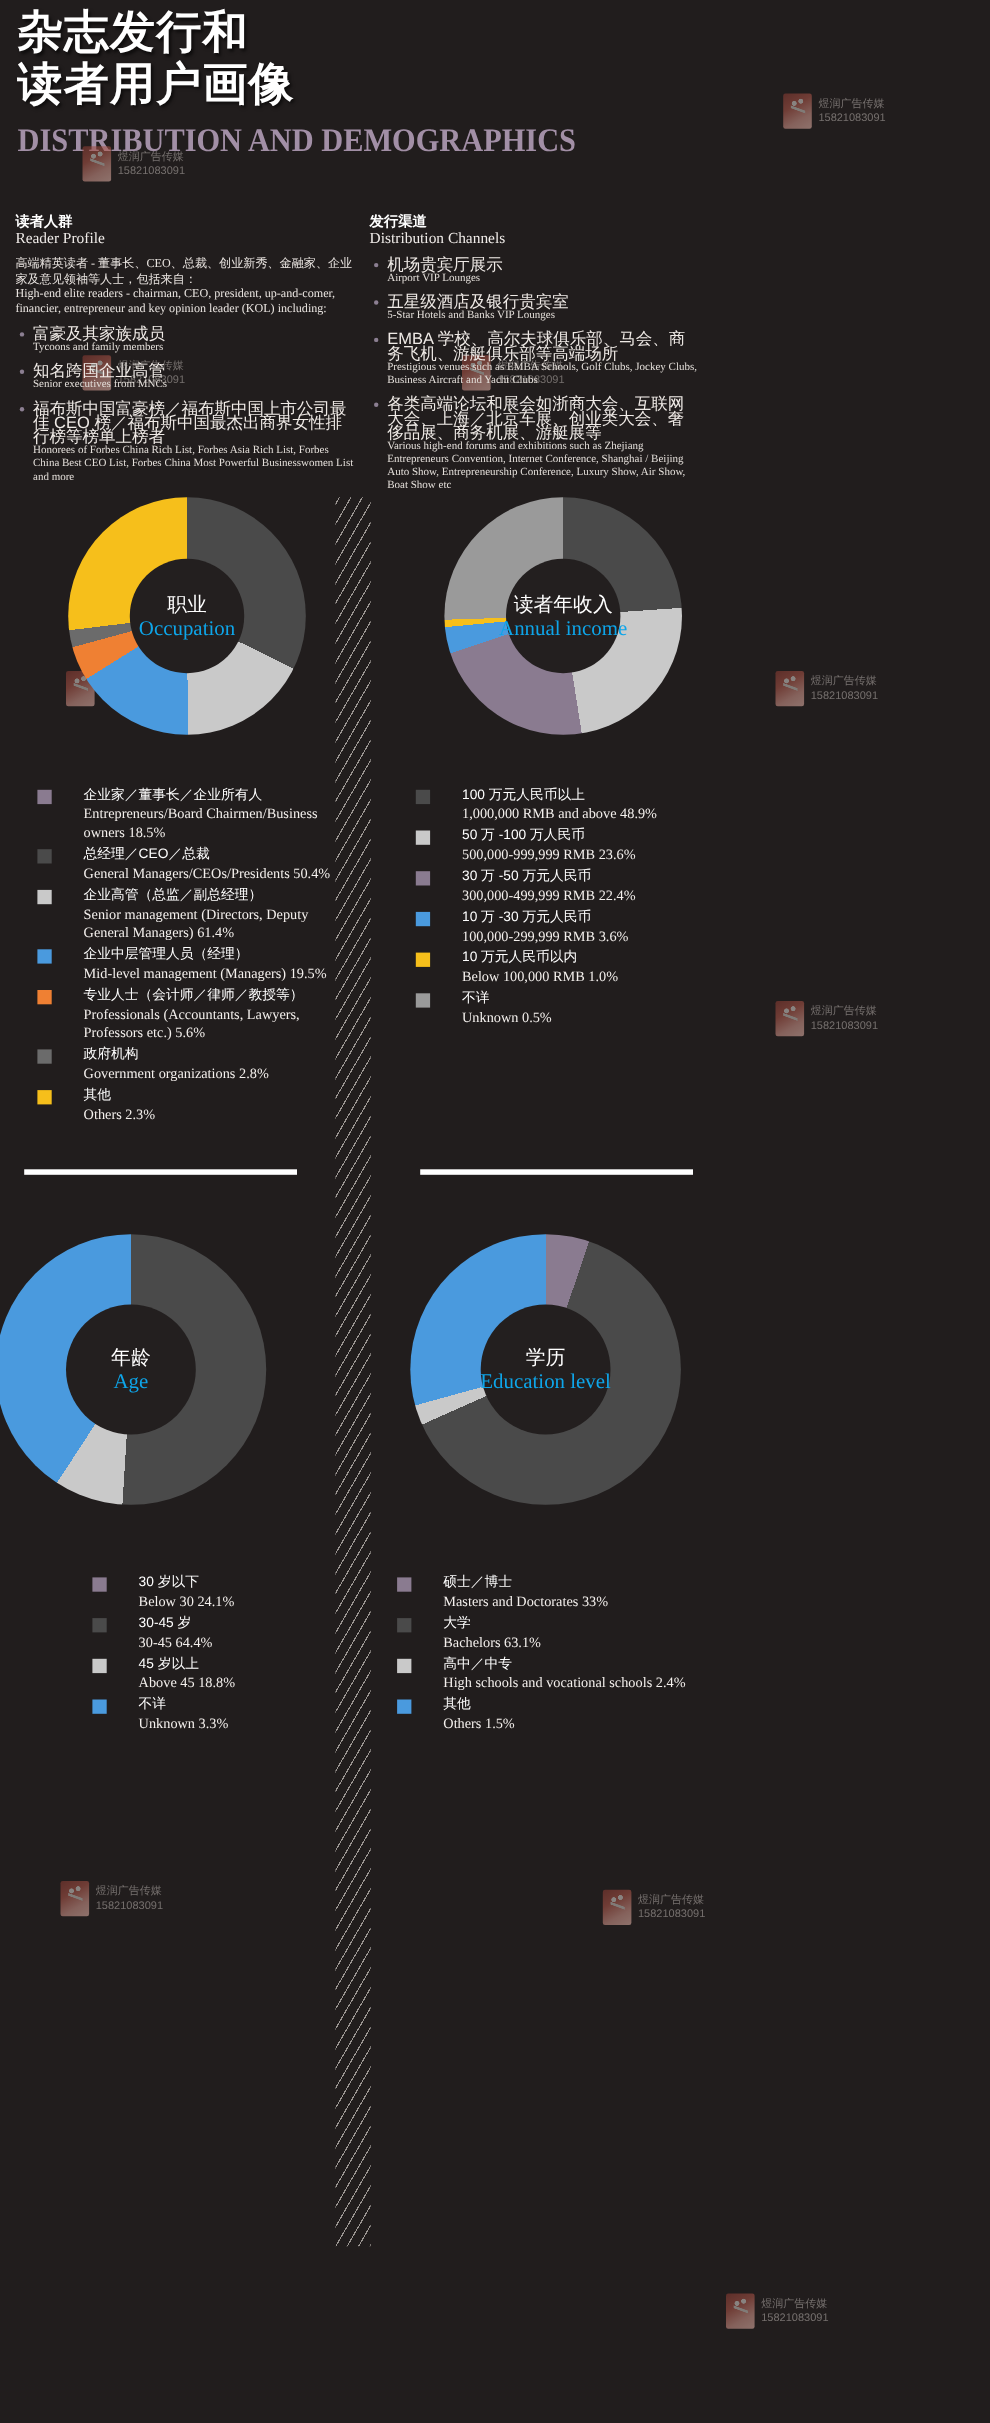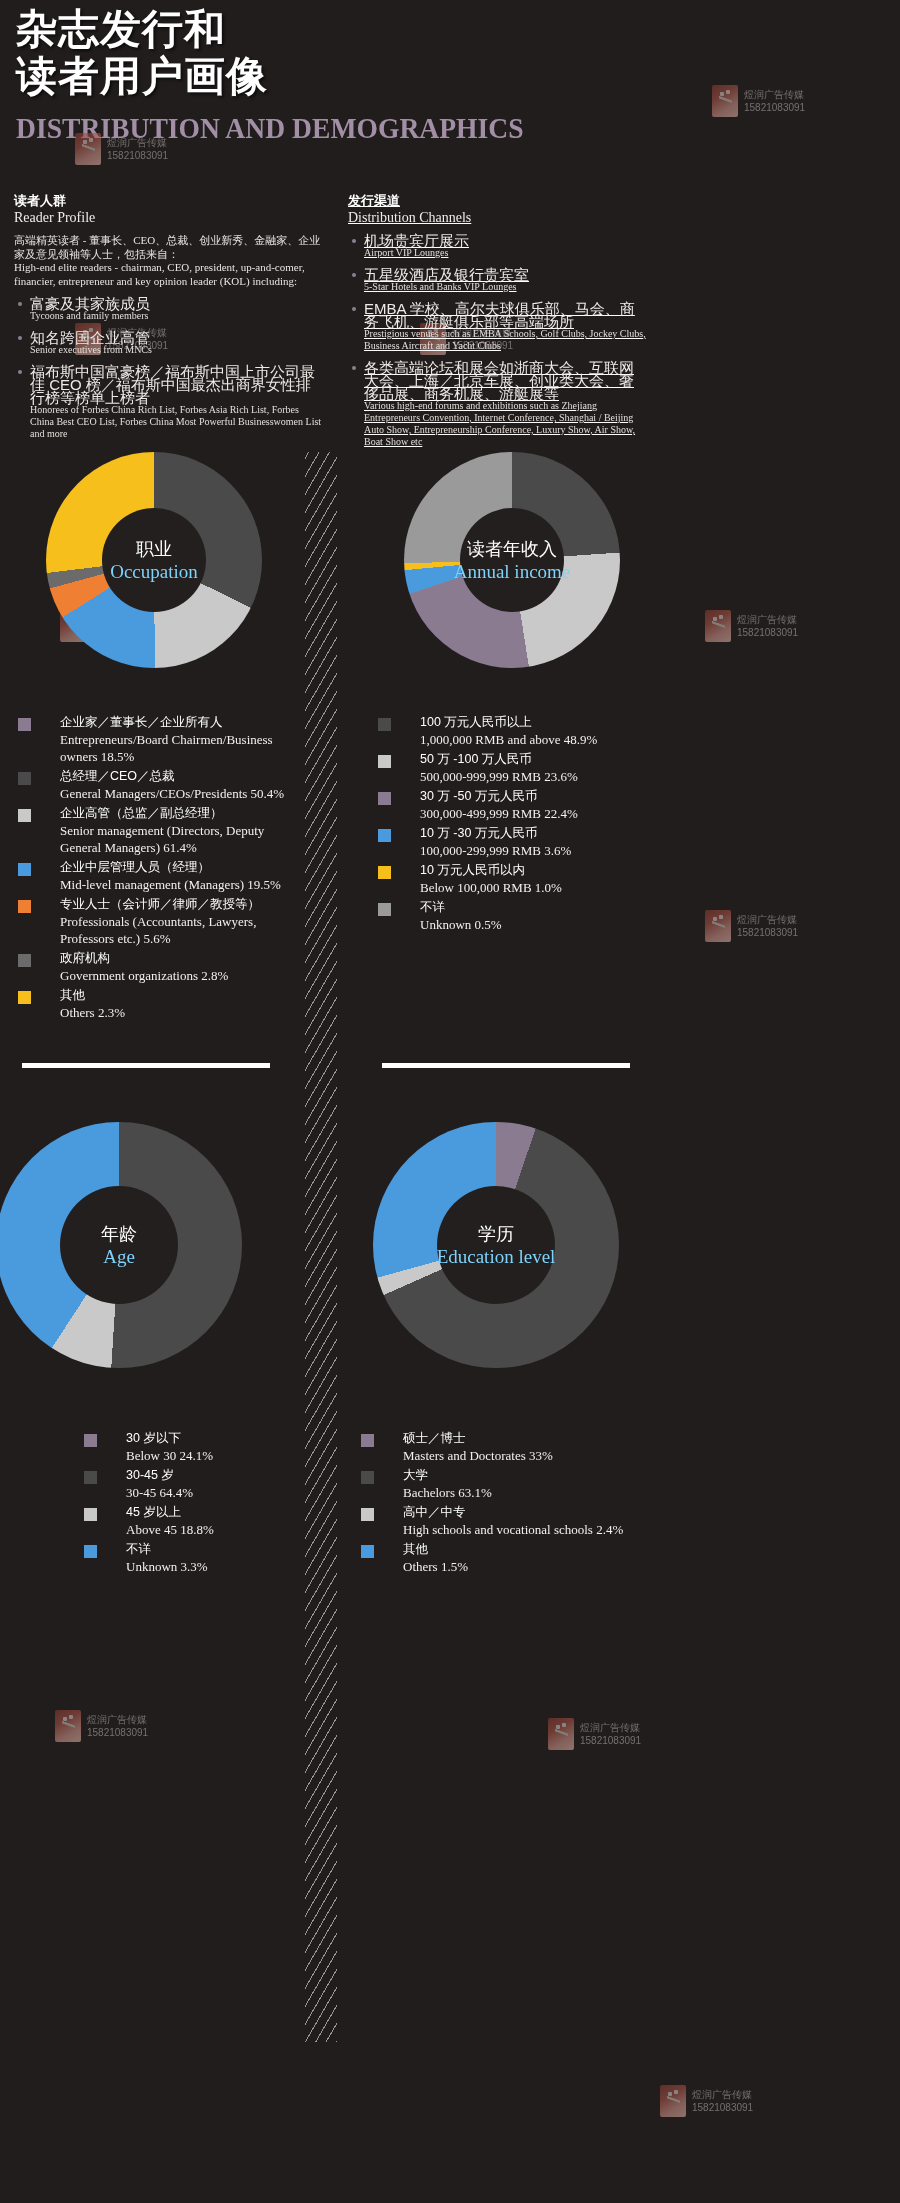--- a/index.html
+++ b/index.html
@@ -48,21 +48,21 @@
     background:
       radial-gradient(circle at 3px 6px, #ddd7d2 0 2px, transparent 2.5px),
       radial-gradient(circle at 9px 4px, #ddd7d2 0 2px, transparent 2.5px),
       linear-gradient(200deg, transparent 40%, #cfc8c2 42%, #cfc8c2 48%, transparent 50%);
   }
   .wm-txt{ font-family:"Liberation Sans", sans-serif; font-size:10px; line-height:13px; color:#b9b2ae; white-space:nowrap;}
 
   
   .intro{ position:absolute; top:192px; }
   .intro.left{ left:14px; width:310px; }
-  .intro.right{ left:348px; width:300px;text-decoration:underline; }
+  .intro.right{ left:336px; width:300px; }
   .sec-cn{ font-family:"Liberation Sans", sans-serif; font-weight:bold; font-size:13px; line-height:17px; color:#fff; }
   .sec-en{ font-family:"Liberation Serif", serif; font-size:14px; line-height:18px; color:#f0ece9; margin-bottom:7px; }
   .para{ font-size:11px; line-height:13.5px; color:#e9e4e0; }
   ul.blist{ list-style:none; margin-top:9px; }
   ul.blist li{ position:relative; padding-left:16px; margin-bottom:9px; }
   ul.blist li:before{
     content:""; position:absolute; left:4px; top:5px; width:4px; height:4px;
     border-radius:50%; background:#8c7f92;
   }
   .bi-cn{ font-family:"Liberation Sans", sans-serif; font-size:15px; line-height:13px; color:#efeae6; display:block; }
@@ -82,21 +82,21 @@
   .donut:after{
     content:""; position:absolute; border-radius:50%; background:#231f1f;
     left:26%; top:26%; width:48%; height:48%;
   }
   .donut-label{
     position:absolute; left:0; top:0; width:100%; height:100%;
     display:flex; flex-direction:column; align-items:center; justify-content:center;
     z-index:3; text-align:center; pointer-events:none;
   }
   .dl-cn{ font-family:"Liberation Sans", sans-serif; font-size:18px; line-height:23px; color:#fff; }
-  .dl-en{ font-family:"Liberation Serif", serif; font-size:19px; line-height:22px; color:#7dd3fc; }
+  .dl-en{ font-family:"Liberation Serif", serif; font-size:19px; line-height:22px; color:#0ea5e9; }
 
   
   .legend{ margin-top:14px; }
   .lg-row{ display:flex; align-items:flex-start; margin-bottom:3px;gap:20px; }
   .sw{ width:13px;height:13px;flex:0 0 13px; margin-right:9px; margin-top:4px; }
   .lg-txt{ flex:1 1 auto; }
   .lg-cn{ font-family:"Liberation Sans", sans-serif; font-size:12.5px; line-height:17px; color:#ffffff; display:block; }
   .lg-en{ font-family:"Liberation Serif", serif; font-size:13px; line-height:17px; color:#f4f0ed; display:block; }
 
   
@@ -230,21 +230,21 @@
       </li>
       <li>
         <span class="bi-cn">各类高端论坛和展会如浙商大会、互联网大会、上海／北京车展、创业类大会、奢侈品展、商务机展、游艇展等</span>
         <span class="bi-en">Various high-end forums and exhibitions such as Zhejiang Entrepreneurs Convention, Internet Conference, Shanghai / Beijing Auto Show, Entrepreneurship Conference, Luxury Show, Air Show, Boat Show etc</span>
       </li>
     </ul>
   </div>
 
   <div class="hatch"></div>
 
-  <div class="chart-col" style="left:18px;top:452px;width:272px;">
+  <div class="chart-col" style="left:34px;top:452px;width:272px;">
     <div class="donut-wrap">
       <div class="donut" id="donut-occupation" style="width: 216px; height: 216px; margin-left: 28px; background: conic-gradient(rgb(138, 123, 144) -90deg, rgb(138, 123, 144) -34.59deg, rgb(74, 74, 74) -34.59deg, rgb(74, 74, 74) 116.36deg, rgb(201, 201, 201) 116.36deg, rgb(201, 201, 201) 179.55deg, rgb(74, 154, 222) 179.55deg, rgb(74, 154, 222) 237.95deg, rgb(239, 128, 51) 237.95deg, rgb(239, 128, 51) 254.73deg, rgb(107, 107, 107) 254.73deg, rgb(107, 107, 107) 263.11deg, rgb(246, 191, 27) 263.11deg, rgb(246, 191, 27) 270deg);"></div>
       <div class="donut-label" style="width:216px;height:216px;top:0;left:28px;">
         <div class="dl-cn">职业</div>
         <div class="dl-en">Occupation</div>
       </div>
     </div>
     <div class="legend" style="margin-top:46px;" id="legend-occupation">
         <div class="lg-row">
           <span class="sw" style="background: rgb(138, 123, 144);"></span>

